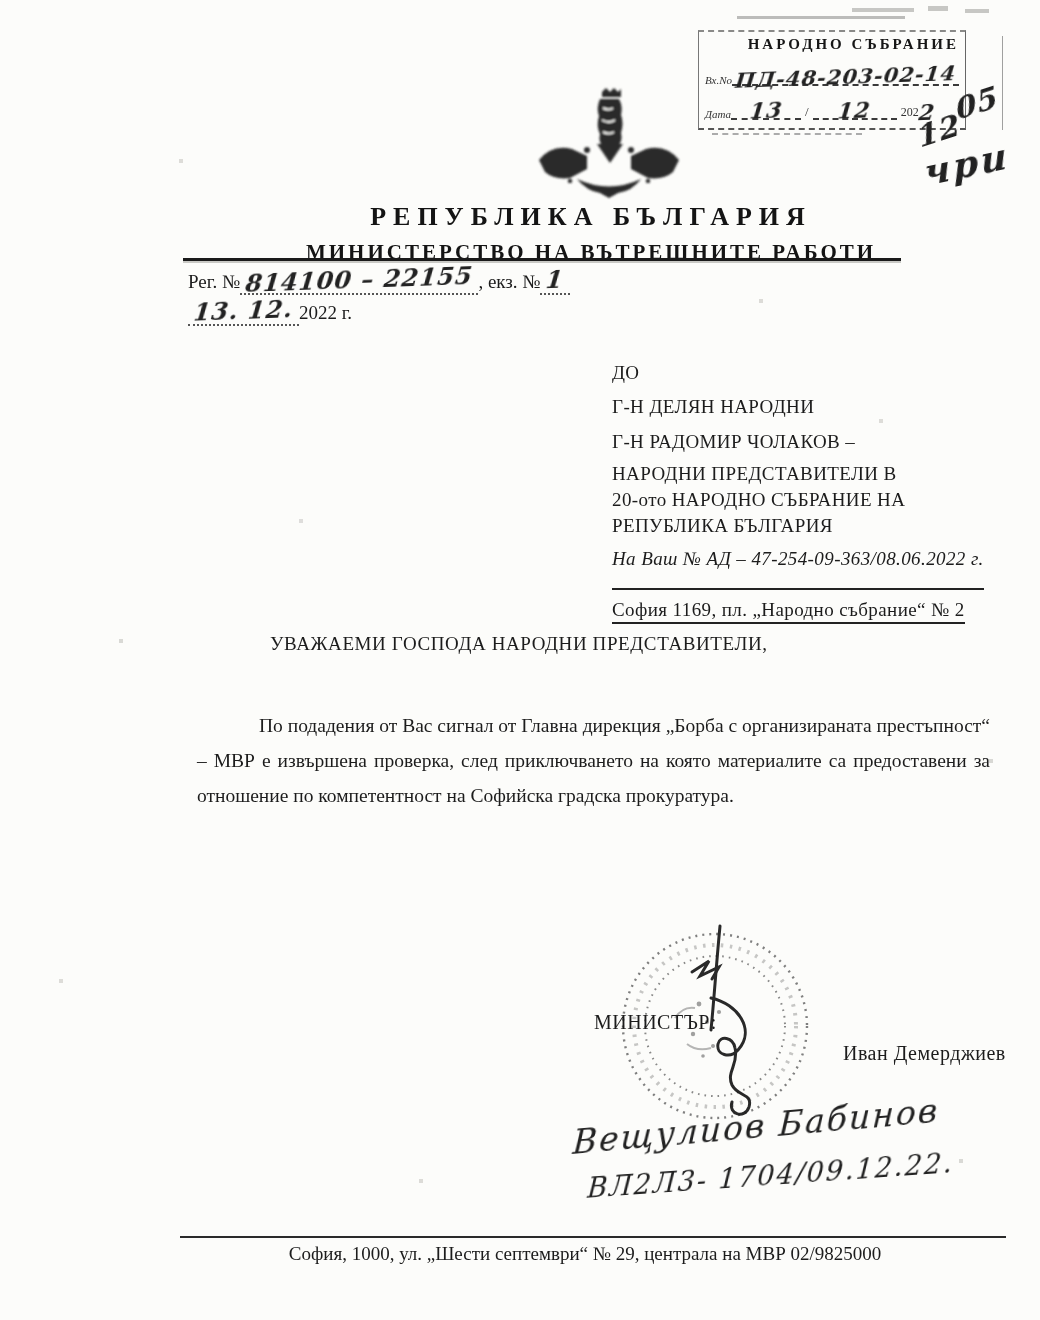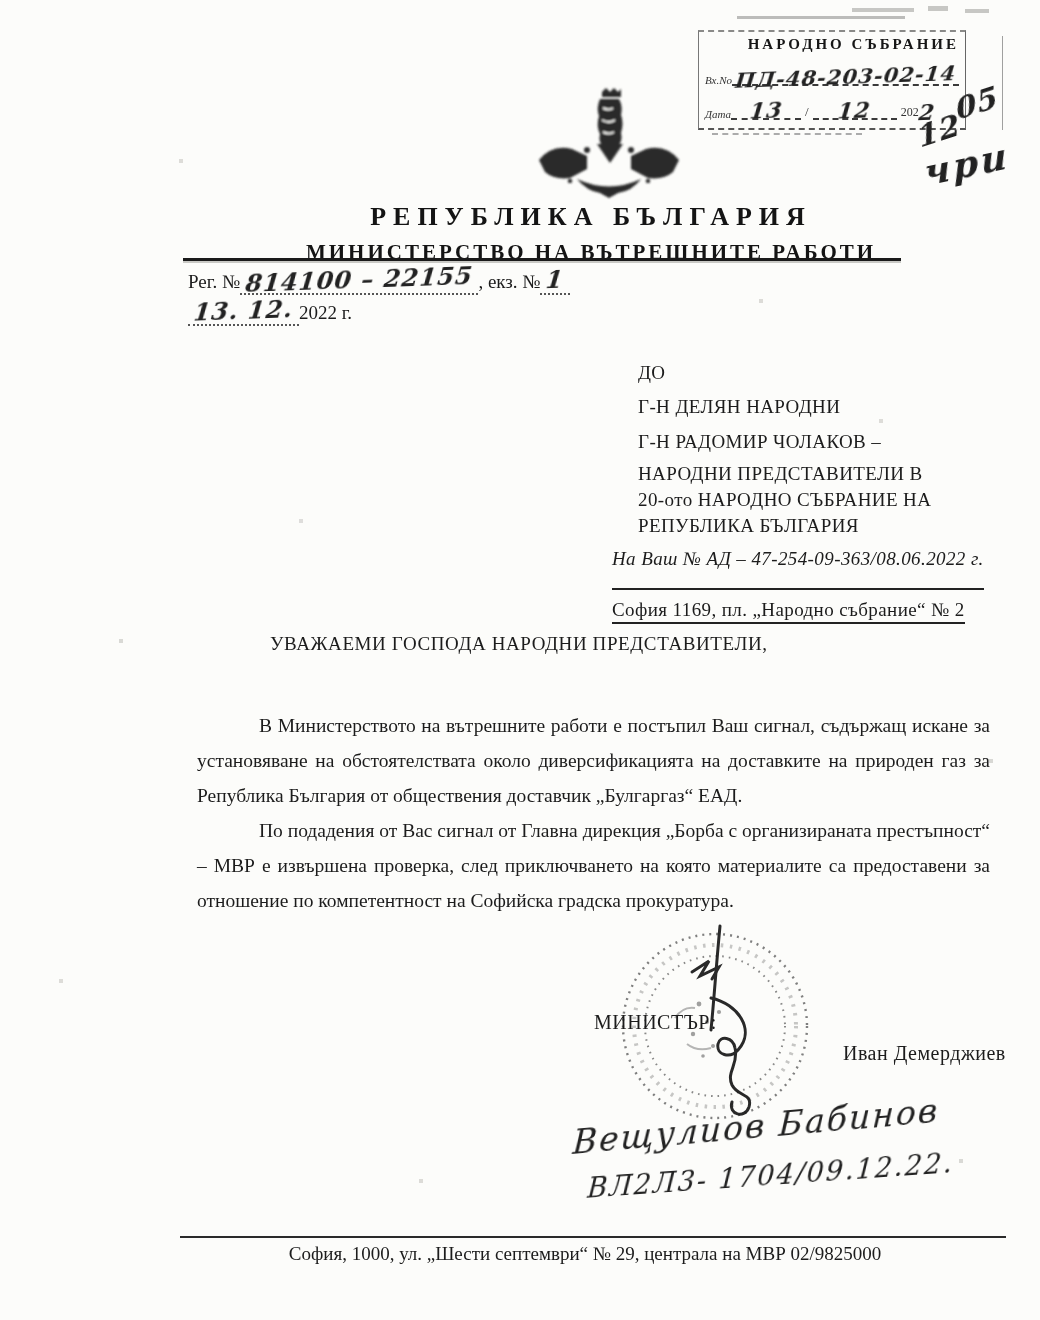--- a/index.html
+++ b/index.html
@@ -52,21 +52,21 @@
   .title-republic { font-size:26px; font-weight:bold; letter-spacing:7px; color:#141414; filter:blur(.25px); }
   .title-ministry { font-size:21px; font-weight:bold; letter-spacing:3px; margin-top:8px; color:#141414; filter:blur(.25px); }
   .header-rule { position:absolute; left:183px; top:258px; width:718px; height:3px; background:#1a1a1a; box-shadow:0 2px 0 #c9c9c5; }
   
   .reg-block { position:absolute; left:188px; top:268px; font-size:19px; }
   .reg-row { display:flex; align-items:baseline; }
   .reg-fill { border-bottom:2px dotted #555; padding:0 6px; }
   .reg-row + .reg-row { margin-top:4px; }
   
   .recipient { position:absolute; left:612px; top:360px; font-size:19px; letter-spacing:.4px; width:380px; filter:blur(.15px); }
-  .rc-line { line-height:26px;margin-left:26px; }
+  .rc-line { line-height:26px; }
   .rc-0 { margin-bottom:8px; } .rc-1 { margin-bottom:9px; } .rc-2 { margin-bottom:6px; } .rc-5 { margin-bottom:4px; }
   .ref-line { margin-top:5px; font-style:italic; display:inline-block; border-bottom:2px solid #222; padding-bottom:18px; }
   .addr-line { margin-top:9px; display:inline-block; border-bottom:2px solid #222; padding-bottom:1px; }
   
   .salutation { position:absolute; left:270px; top:633px; font-size:19px; letter-spacing:.6px; filter:blur(.15px); }
   .body-text { position:absolute; left:197px; top:708px; width:793px; font-size:19.5px; line-height:35px; text-align:justify; filter:blur(.15px); }
   .body-text p { margin:0; text-indent:62px; }
   
   .seal { position:absolute; left:615px; top:926px; width:200px; height:200px; }
   .sig { position:absolute; left:638px; top:910px; width:185px; height:215px; z-index:2; }
@@ -162,21 +162,20 @@
     <div class="rc-line rc-2">Г-Н РАДОМИР ЧОЛАКОВ –</div>
     <div class="rc-line">НАРОДНИ ПРЕДСТАВИТЕЛИ В</div>
     <div class="rc-line">20-ото НАРОДНО СЪБРАНИЕ НА</div>
     <div class="rc-line rc-5">РЕПУБЛИКА БЪЛГАРИЯ</div>
     <div><span class="ref-line">На Ваш № АД – 47-254-09-363/08.06.2022 г.</span></div>
     <div><span class="addr-line">София 1169, пл. „Народно събрание“ № 2</span></div>
   </div>
 
   <div class="salutation">УВАЖАЕМИ ГОСПОДА НАРОДНИ ПРЕДСТАВИТЕЛИ,</div>
   <div class="body-text">
-    <p>В Министерството на вътрешните работи е постъпил Ваш сигнал, съдържащ искане за установяване на обстоятелствата около диверсификацията на доставките на природен газ за Република България от обществения доставчик „Булгаргаз“ ЕАД.</p>
     <p>По подадения от Вас сигнал от Главна дирекция „Борба с организираната престъпност“ – МВР е извършена проверка, след приключването на която материалите са предоставени за отношение по компетентност на Софийска градска прокуратура.</p>
   </div>
 
   <svg class="seal" viewBox="0 0 200 200">
     <g fill="none" stroke="#4a4a4a">
       <circle cx="100" cy="100" r="92" stroke-width="2.4" stroke-dasharray="2 5" opacity=".7"></circle>
       <circle cx="100" cy="100" r="70" stroke-width="2" stroke-dasharray="1.6 5" opacity=".65"></circle>
       <circle cx="100" cy="100" r="81" stroke-width="4" stroke-dasharray="2.5 6.5" opacity=".3"></circle>
       <path d="M60,92 q8,-12 20,-10 M72,118 q10,8 24,4" stroke-width="2" opacity=".4"></path>
     </g>

